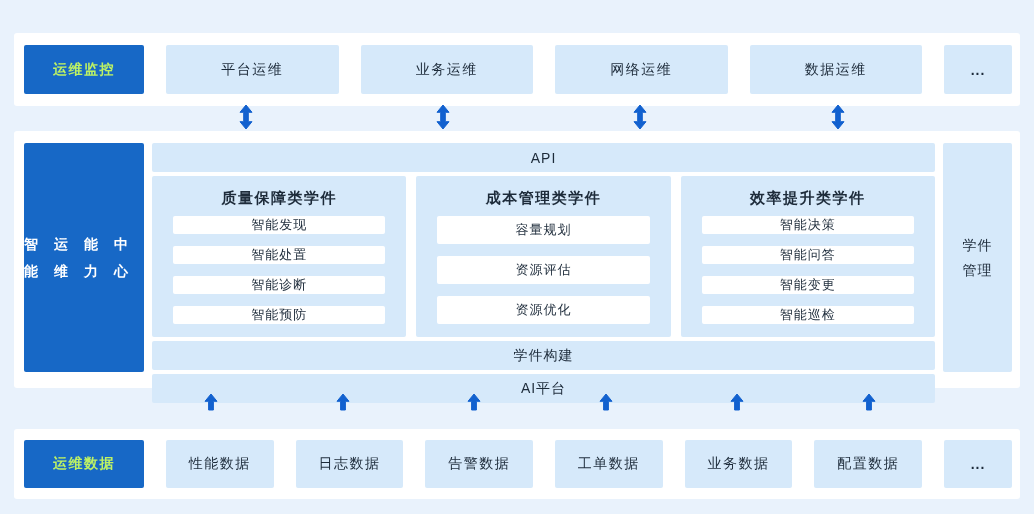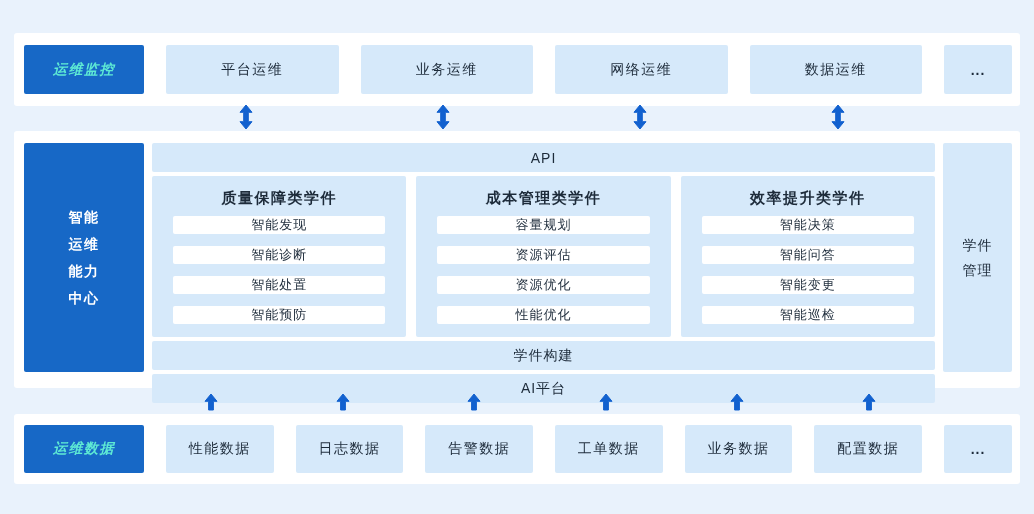--- a/index.html
+++ b/index.html
@@ -18,51 +18,50 @@
     font-family:"Liberation Sans","DejaVu Sans",sans-serif;
     color:var(--text);
     overflow:hidden;
   }
   .card{
     position:absolute;left:14px;width:1006px;
     background:var(--card-bg);border-radius:3px;
   }
   .card-top{top:33px;height:73px;}
   .card-mid{top:131px;height:257px;}
-  .card-bottom{top:414px;height:70px;}
+  .card-bottom{top:429px;height:70px;}
 
   .hrow{
     display:flex;align-items:center;height:100%;
     padding:0 8px 0 10px;gap:8px;
   }
   .blue-label{
     flex:0 0 120px;height:49px;
-    background:var(--accent);color:#5eead4;
+    background:var(--accent);color:#bef264;
     display:flex;align-items:center;justify-content:center;
     font-size:14px;font-weight:600;letter-spacing:1.5px;
     border-radius:2px;
-    font-style:italic;
   }
   .lite-box{
     flex:1;height:49px;background:var(--light-box);
     display:flex;align-items:center;justify-content:center;
     font-size:14px;font-weight:500;letter-spacing:1.5px;
     color:var(--text);border-radius:2px;margin-left:14px;
   }
   .card-bottom .lite-box,.card-bottom .blue-label{height:48px;}
   .more-box{flex:0 0 68px;font-weight:700;letter-spacing:1px;}
 
   
   .mid-row{
     display:flex;align-items:stretch;height:100%;
     padding:12px 8px 16px 10px;gap:8px;
   }
   .mid-label{
     flex:0 0 120px;background:var(--accent);color:#fff;
-    display:flex;flex-direction:column;align-items:center;justify-content:center;
+    display:flex;flex-direction:row;align-items:center;justify-content:center;
     font-size:14px;font-weight:600;letter-spacing:1.5px;line-height:27px;
     border-radius:2px;
   }
   .mid-center{flex:1;display:flex;flex-direction:column;gap:4px;min-width:0;}
   .bar{
     flex:0 0 29px;background:var(--light-box);
     display:flex;align-items:center;justify-content:center;
     font-size:14px;letter-spacing:1px;color:var(--text);border-radius:2px;
   }
   .groups{flex:1;display:flex;gap:10px;}
@@ -141,32 +140,31 @@
     </div>
 
     <div class="mid-center">
       <div class="bar">API</div>
 
       <div class="groups">
         <div class="group">
           <div class="group-title">质量保障类学件</div>
           <div class="chips">
             <div class="chip">智能发现</div>
+            <div class="chip">智能处置</div>
             <div class="chip">智能诊断</div>
-            <div class="chip">智能处置</div>
             <div class="chip">智能预防</div>
           </div>
         </div>
         <div class="group">
           <div class="group-title">成本管理类学件</div>
           <div class="chips">
             <div class="chip">容量规划</div>
             <div class="chip">资源评估</div>
             <div class="chip">资源优化</div>
-            <div class="chip">性能优化</div>
           </div>
         </div>
         <div class="group">
           <div class="group-title">效率提升类学件</div>
           <div class="chips">
             <div class="chip">智能决策</div>
             <div class="chip">智能问答</div>
             <div class="chip">智能变更</div>
             <div class="chip">智能巡检</div>
           </div>

